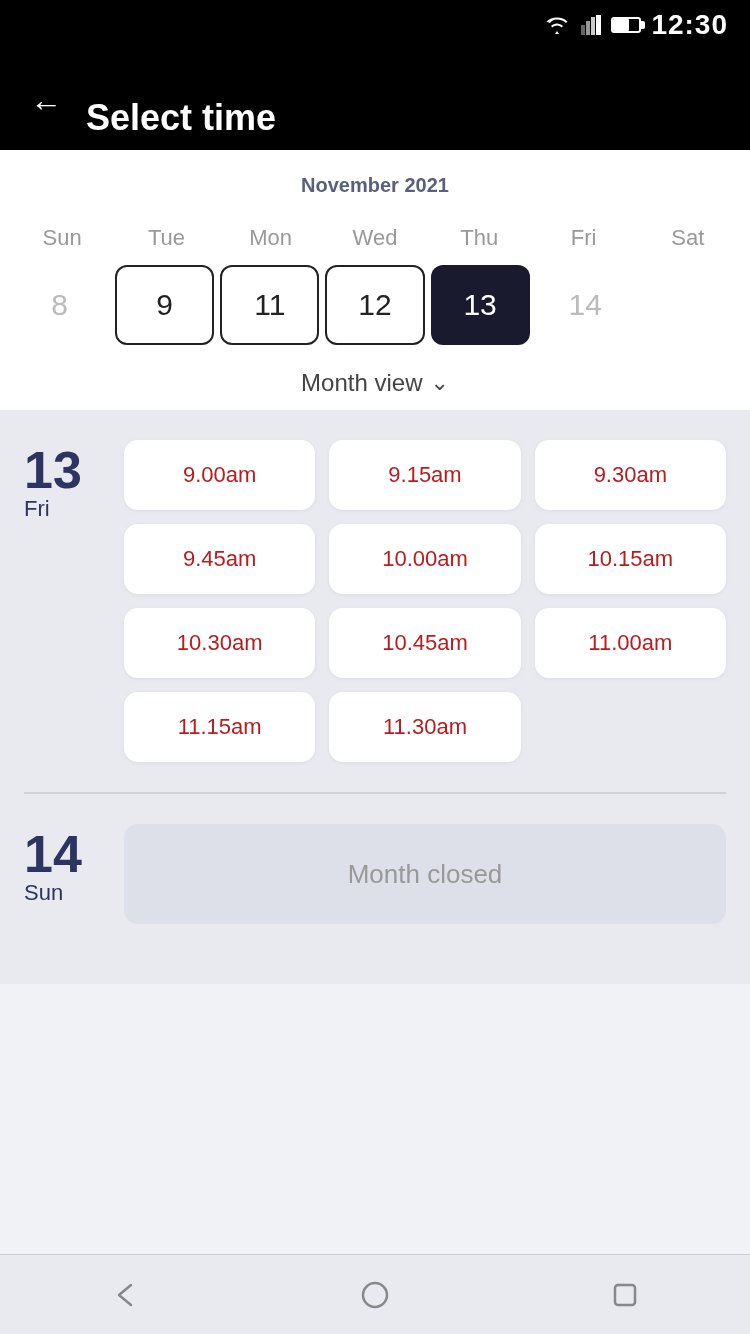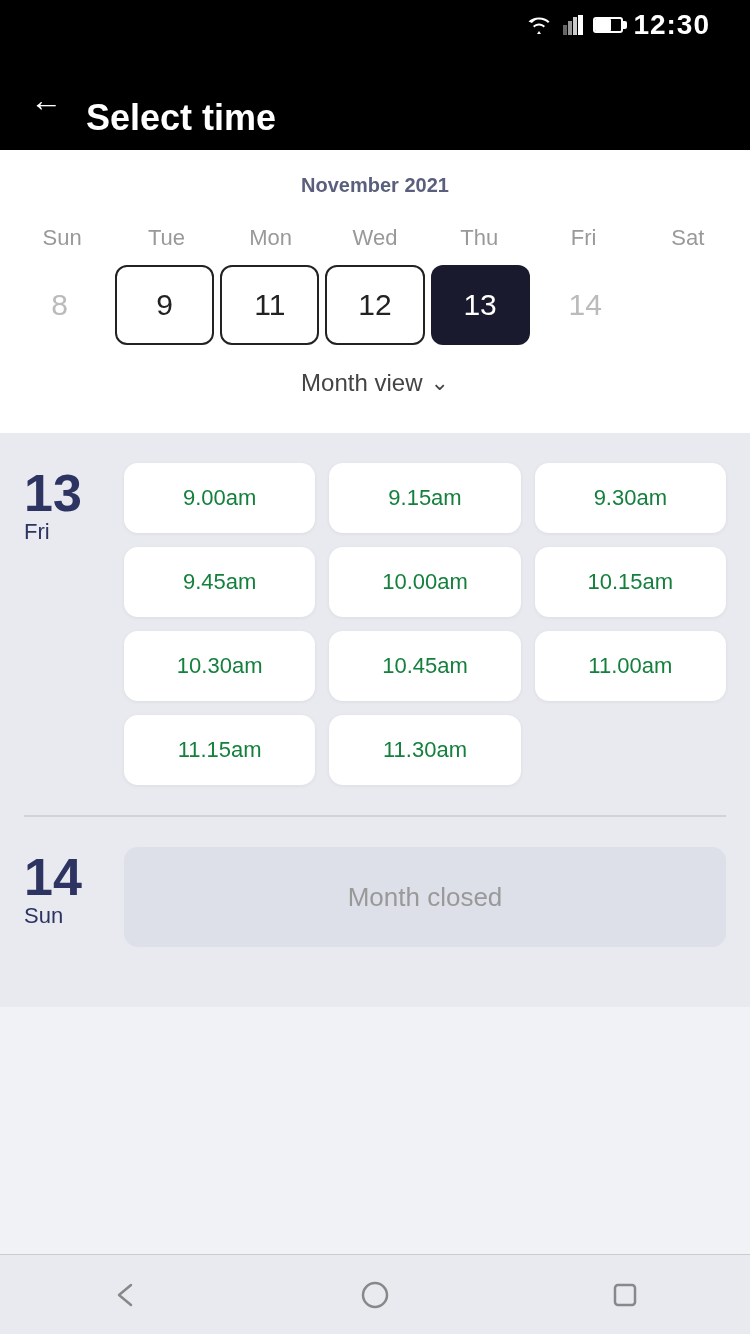--- a/index.html
+++ b/index.html
@@ -12,21 +12,21 @@
       overflow-x: hidden;
     }
 
     
     .status-bar {
       background: #000;
       height: 50px;
       display: flex;
       align-items: center;
       justify-content: flex-end;
-      padding: 0 40px;
+      padding: 0 22px;
       gap: 12px;
     }
     .status-icons {
       display: flex;
       align-items: center;
       gap: 10px;
     }
     .status-time {
       color: #fff;
       font-size: 28px;
@@ -131,21 +131,21 @@
     }
     .day-cell.muted {
       color: #bbb;
     }
 
     
     .month-view-toggle {
       display: flex;
       align-items: center;
       justify-content: center;
-      padding: 8px 0 36px;
+      padding: 8px 0 13px;
       gap: 8px;
       cursor: pointer;
     }
     .month-view-label {
       font-size: 24px;
       color: #444;
     }
     .chevron-down {
       font-size: 22px;
       color: #444;
@@ -189,21 +189,21 @@
     }
     .slot-btn {
       background: #fff;
       border: none;
       border-radius: 14px;
       height: 70px;
       display: flex;
       align-items: center;
       justify-content: center;
       font-size: 22px;
-      color: #15803d;
+      color: #b91c1c;
       cursor: pointer;
       box-shadow: 0 1px 4px rgba(0,0,0,0.06);
     }
 
     .divider {
       height: 2px;
       background: #d0d3dc;
       margin: 10px 0 30px;
     }
     .salon-closed-card {

